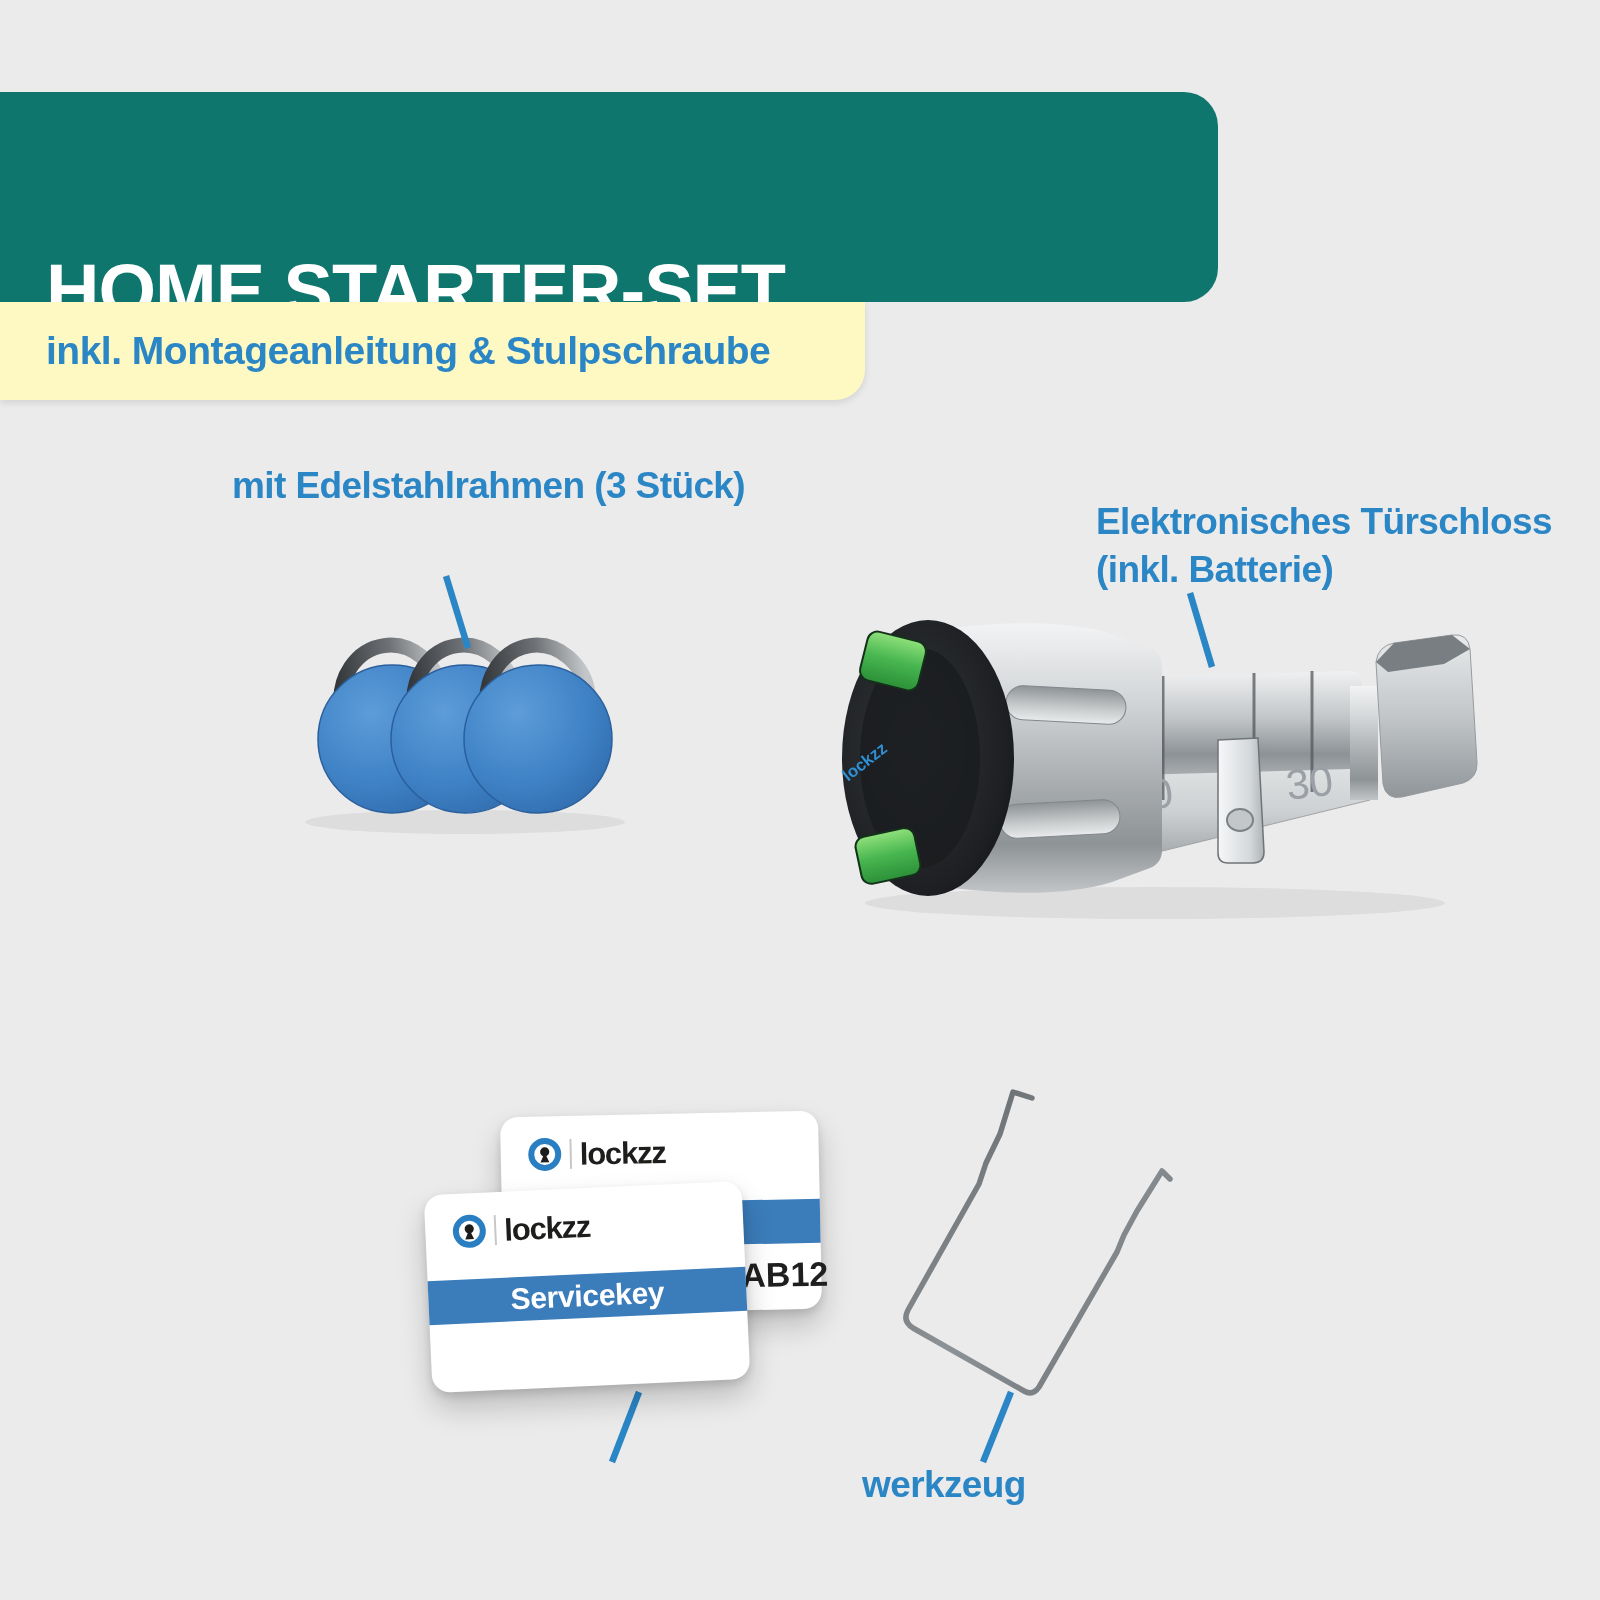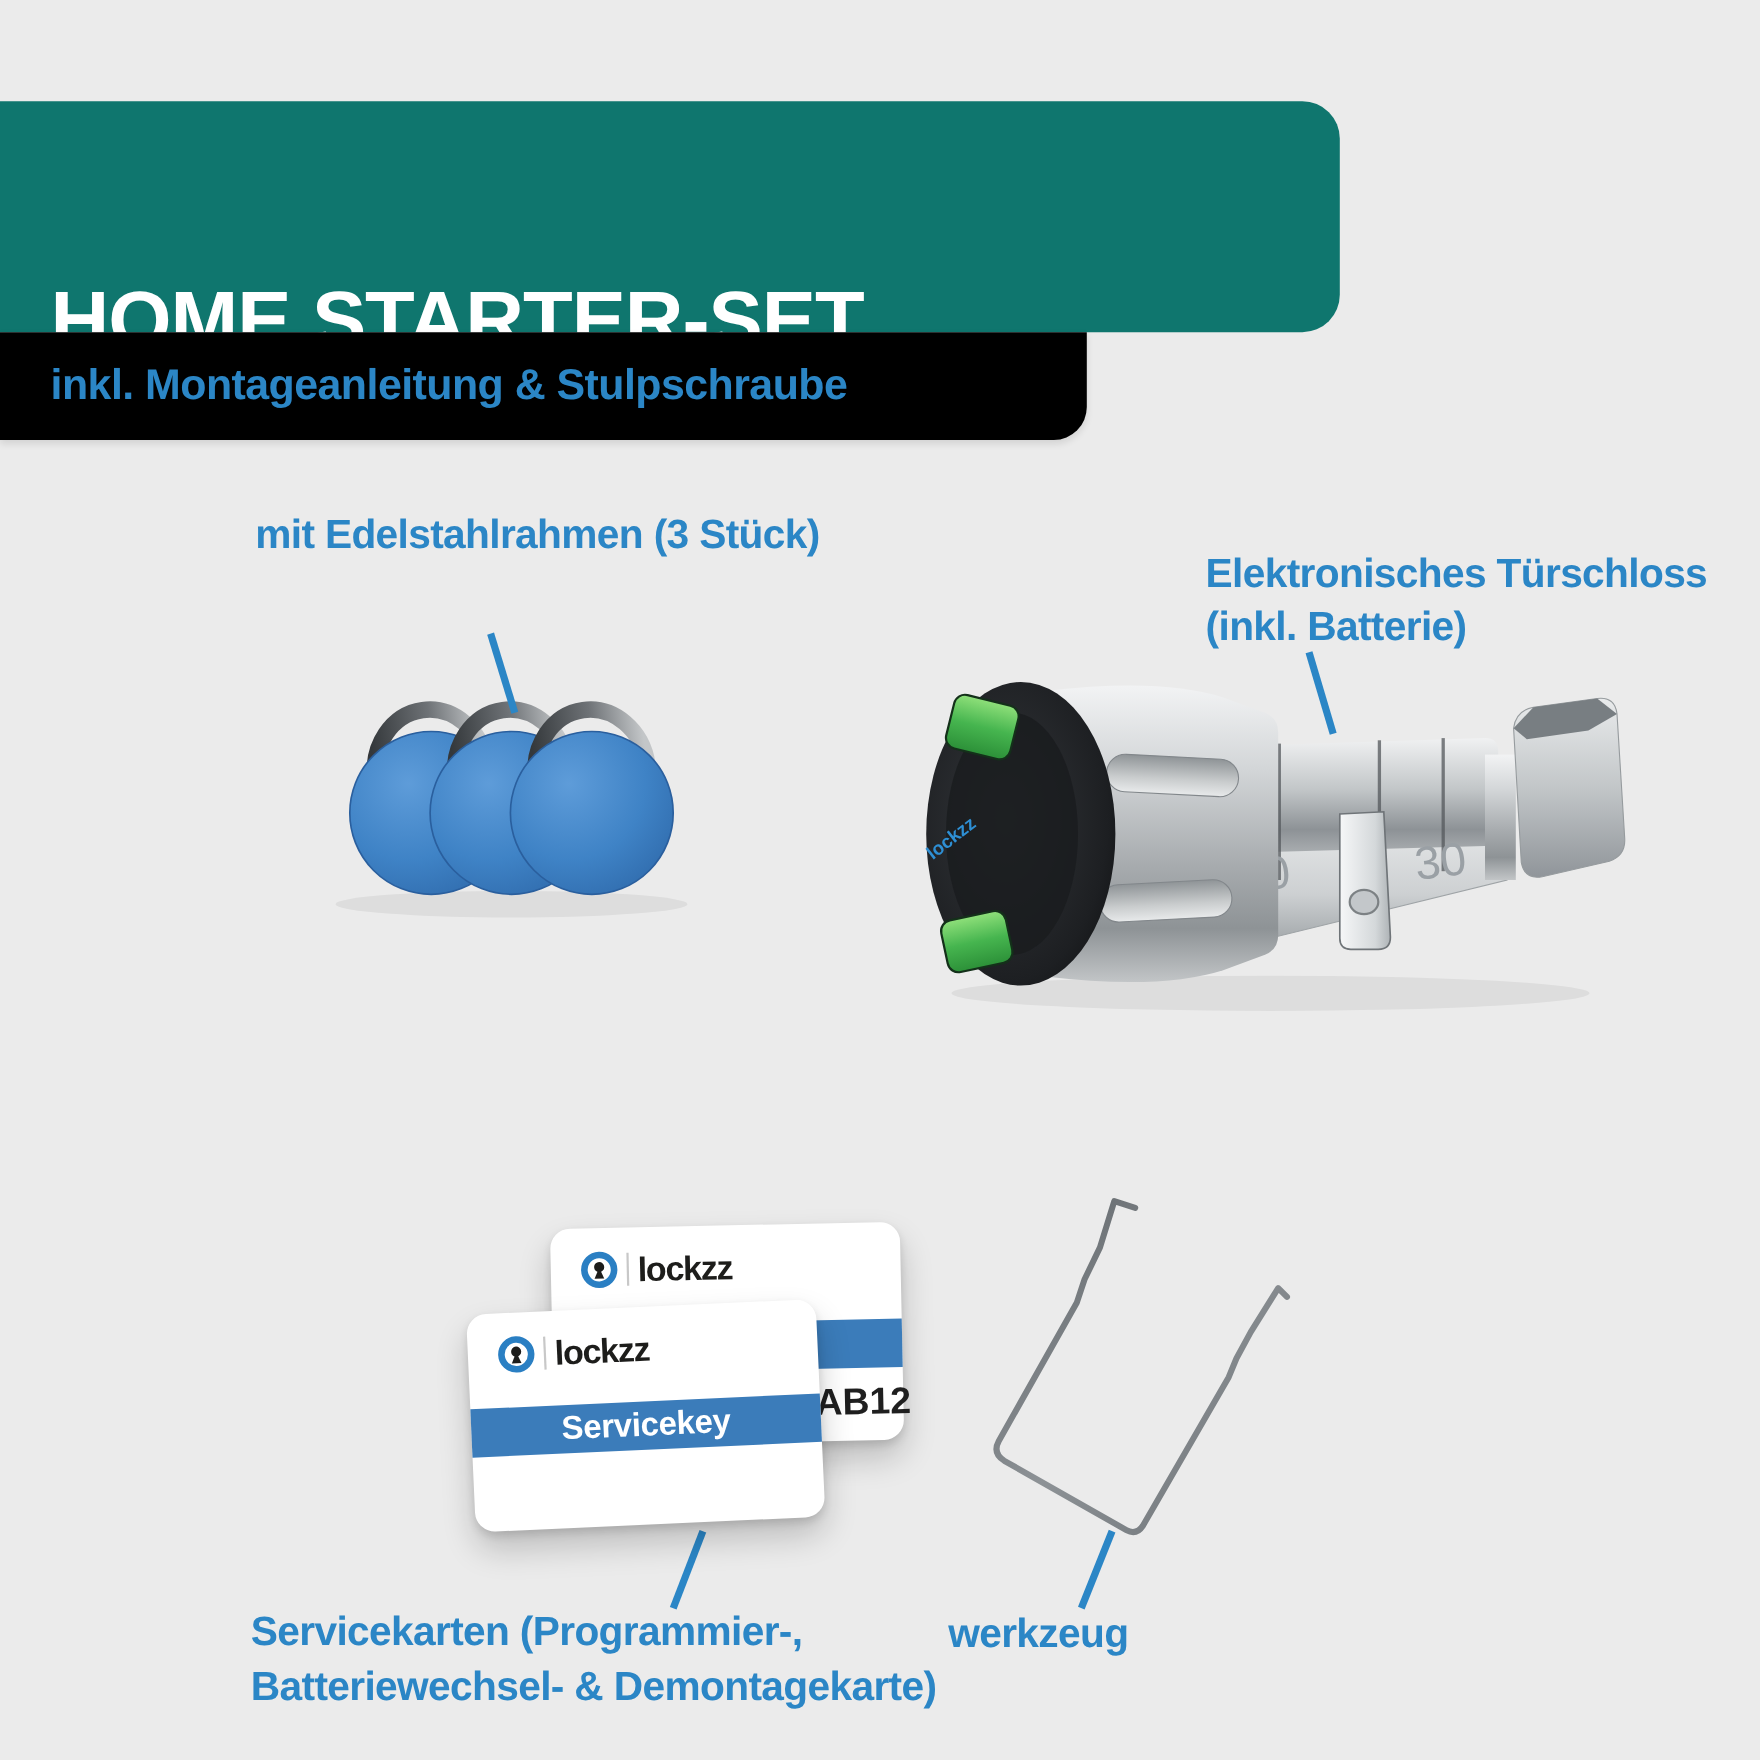--- a/index.html
+++ b/index.html
@@ -4,21 +4,21 @@
 <style>
   html,body{margin:0;padding:0;}
   body{font-family:"Liberation Sans",sans-serif;background:#d8d8d8;}
   #stage{position:relative;width:1600px;height:1600px;background:#ebebeb;overflow:hidden;margin:0 auto;}
 
   
   .banner{position:absolute;left:0;top:92px;width:1218px;height:210px;
           background:#0f766e;border-radius:0 34px 34px 0;}
   .page-title{position:absolute;left:46px;top:162px;font-size:74px;font-weight:800;
           letter-spacing:-1px;color:#ffffff;line-height:1;white-space:nowrap;}
-  .substrip{position:absolute;left:0;top:302px;width:988px;height:98px;background:#000000;
+  .substrip{position:absolute;left:0;top:302px;width:865px;height:98px;background:#fef9c3;
           border-radius:0 0 30px 0;box-shadow:0 3px 7px rgba(0,0,0,0.10);}
   .subtitle{position:absolute;left:46px;top:0;height:98px;line-height:98px;
           font-size:39px;font-weight:700;letter-spacing:-0.5px;color:#2b86c6;white-space:nowrap;}
 
   
   .callout{position:absolute;color:#2b86c6;font-weight:700;font-size:37px;
           line-height:48px;letter-spacing:-0.6px;white-space:nowrap;}
   .callout-transponder{left:232px;top:462px;}
   .callout-lock{left:1096px;top:498px;}
   .callout-cards{left:228px;top:1458px;line-height:50px;}
@@ -171,24 +171,20 @@
     <line x1="1011" y1="1392" x2="983" y2="1462" stroke="#2b86c6" stroke-width="6.5"></line>
   </svg>
 
   <div class="callout callout-transponder">
     <div>mit Edelstahlrahmen (3 Stück)</div>
   </div>
   <div class="callout callout-lock">
     <div>Elektronisches Türschloss</div>
     <div>(inkl. Batterie)</div>
   </div>
-  <div class="callout callout-cards">
-    <div>Servicekarten (Programmier-,</div>
-    <div>Batteriewechsel- &amp; Demontagekarte)</div>
-  </div>
   <div class="callout callout-tool">
     <div>werkzeug</div>
   </div>
 
   <div class="card card-back">
     <div class="card-logo">
       <svg width="36" height="36" viewBox="0 0 36 36">
         <circle cx="18" cy="18" r="13.5" fill="#ffffff" stroke="#2a7fc3" stroke-width="6"></circle>
         <circle cx="18" cy="15.5" r="4.6" fill="#1d1d1b"></circle>
         <path d="M18 16 L22.4 26 L13.6 26 Z" fill="#1d1d1b"></path>

